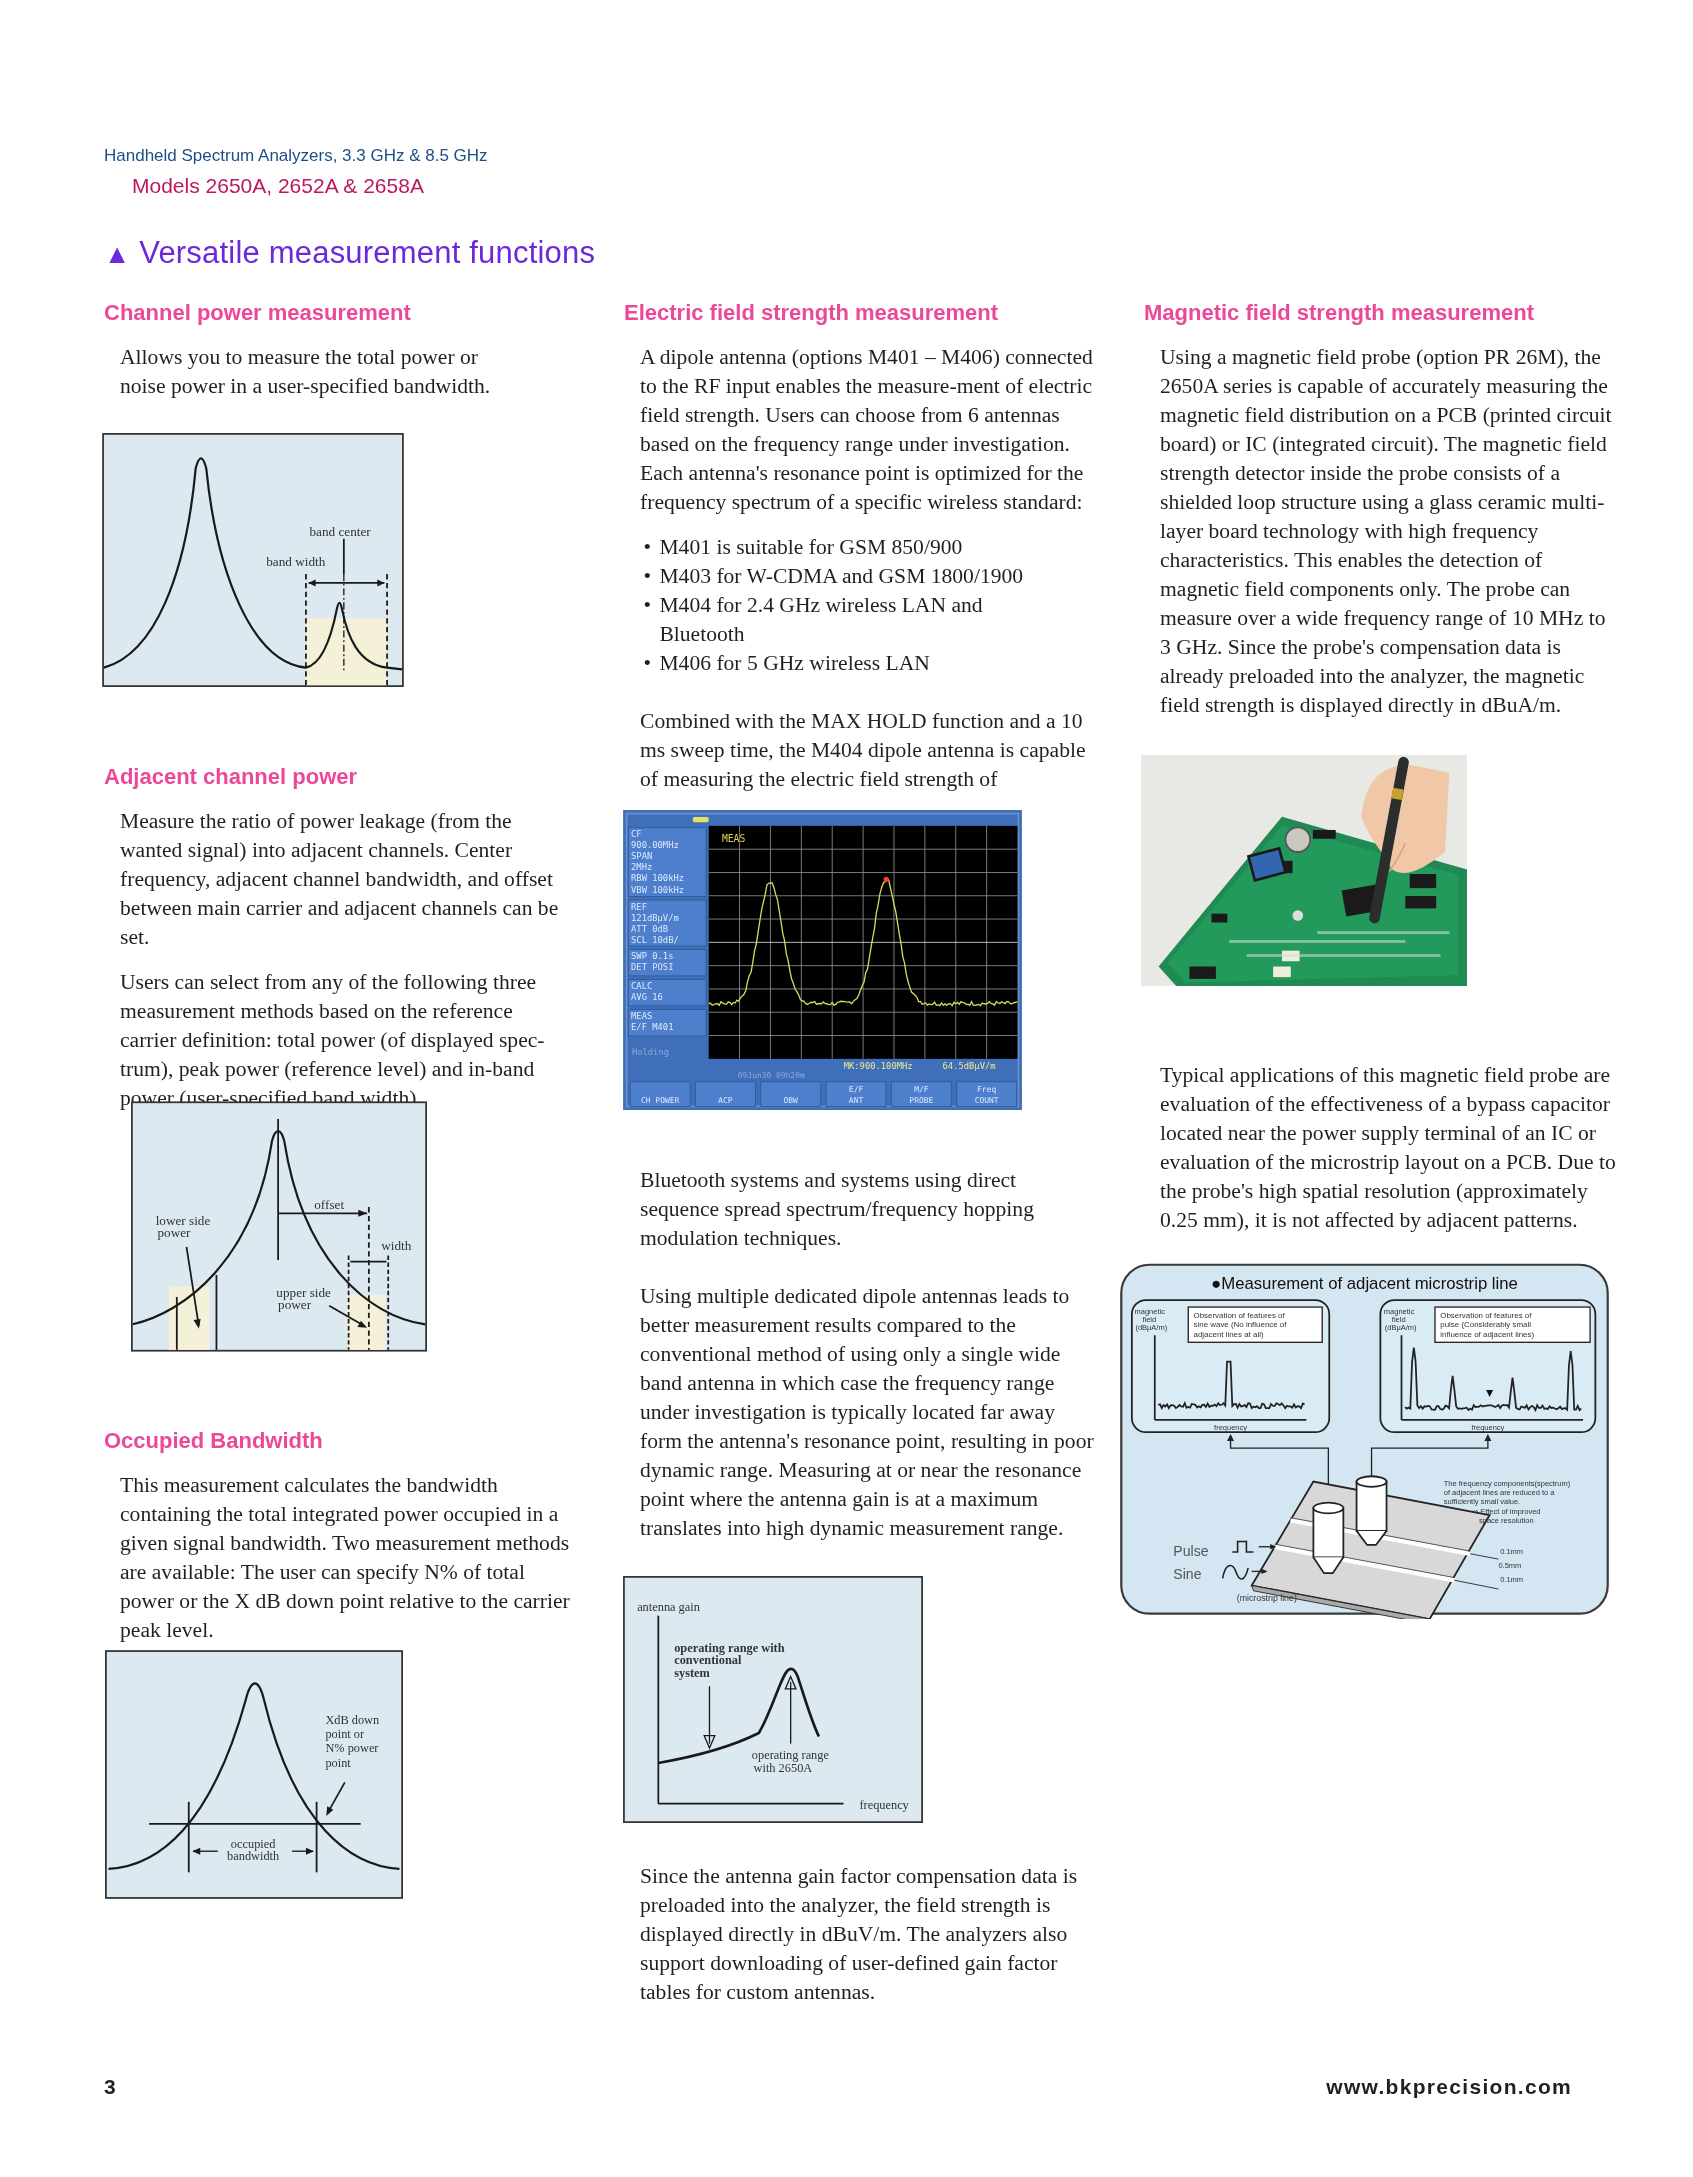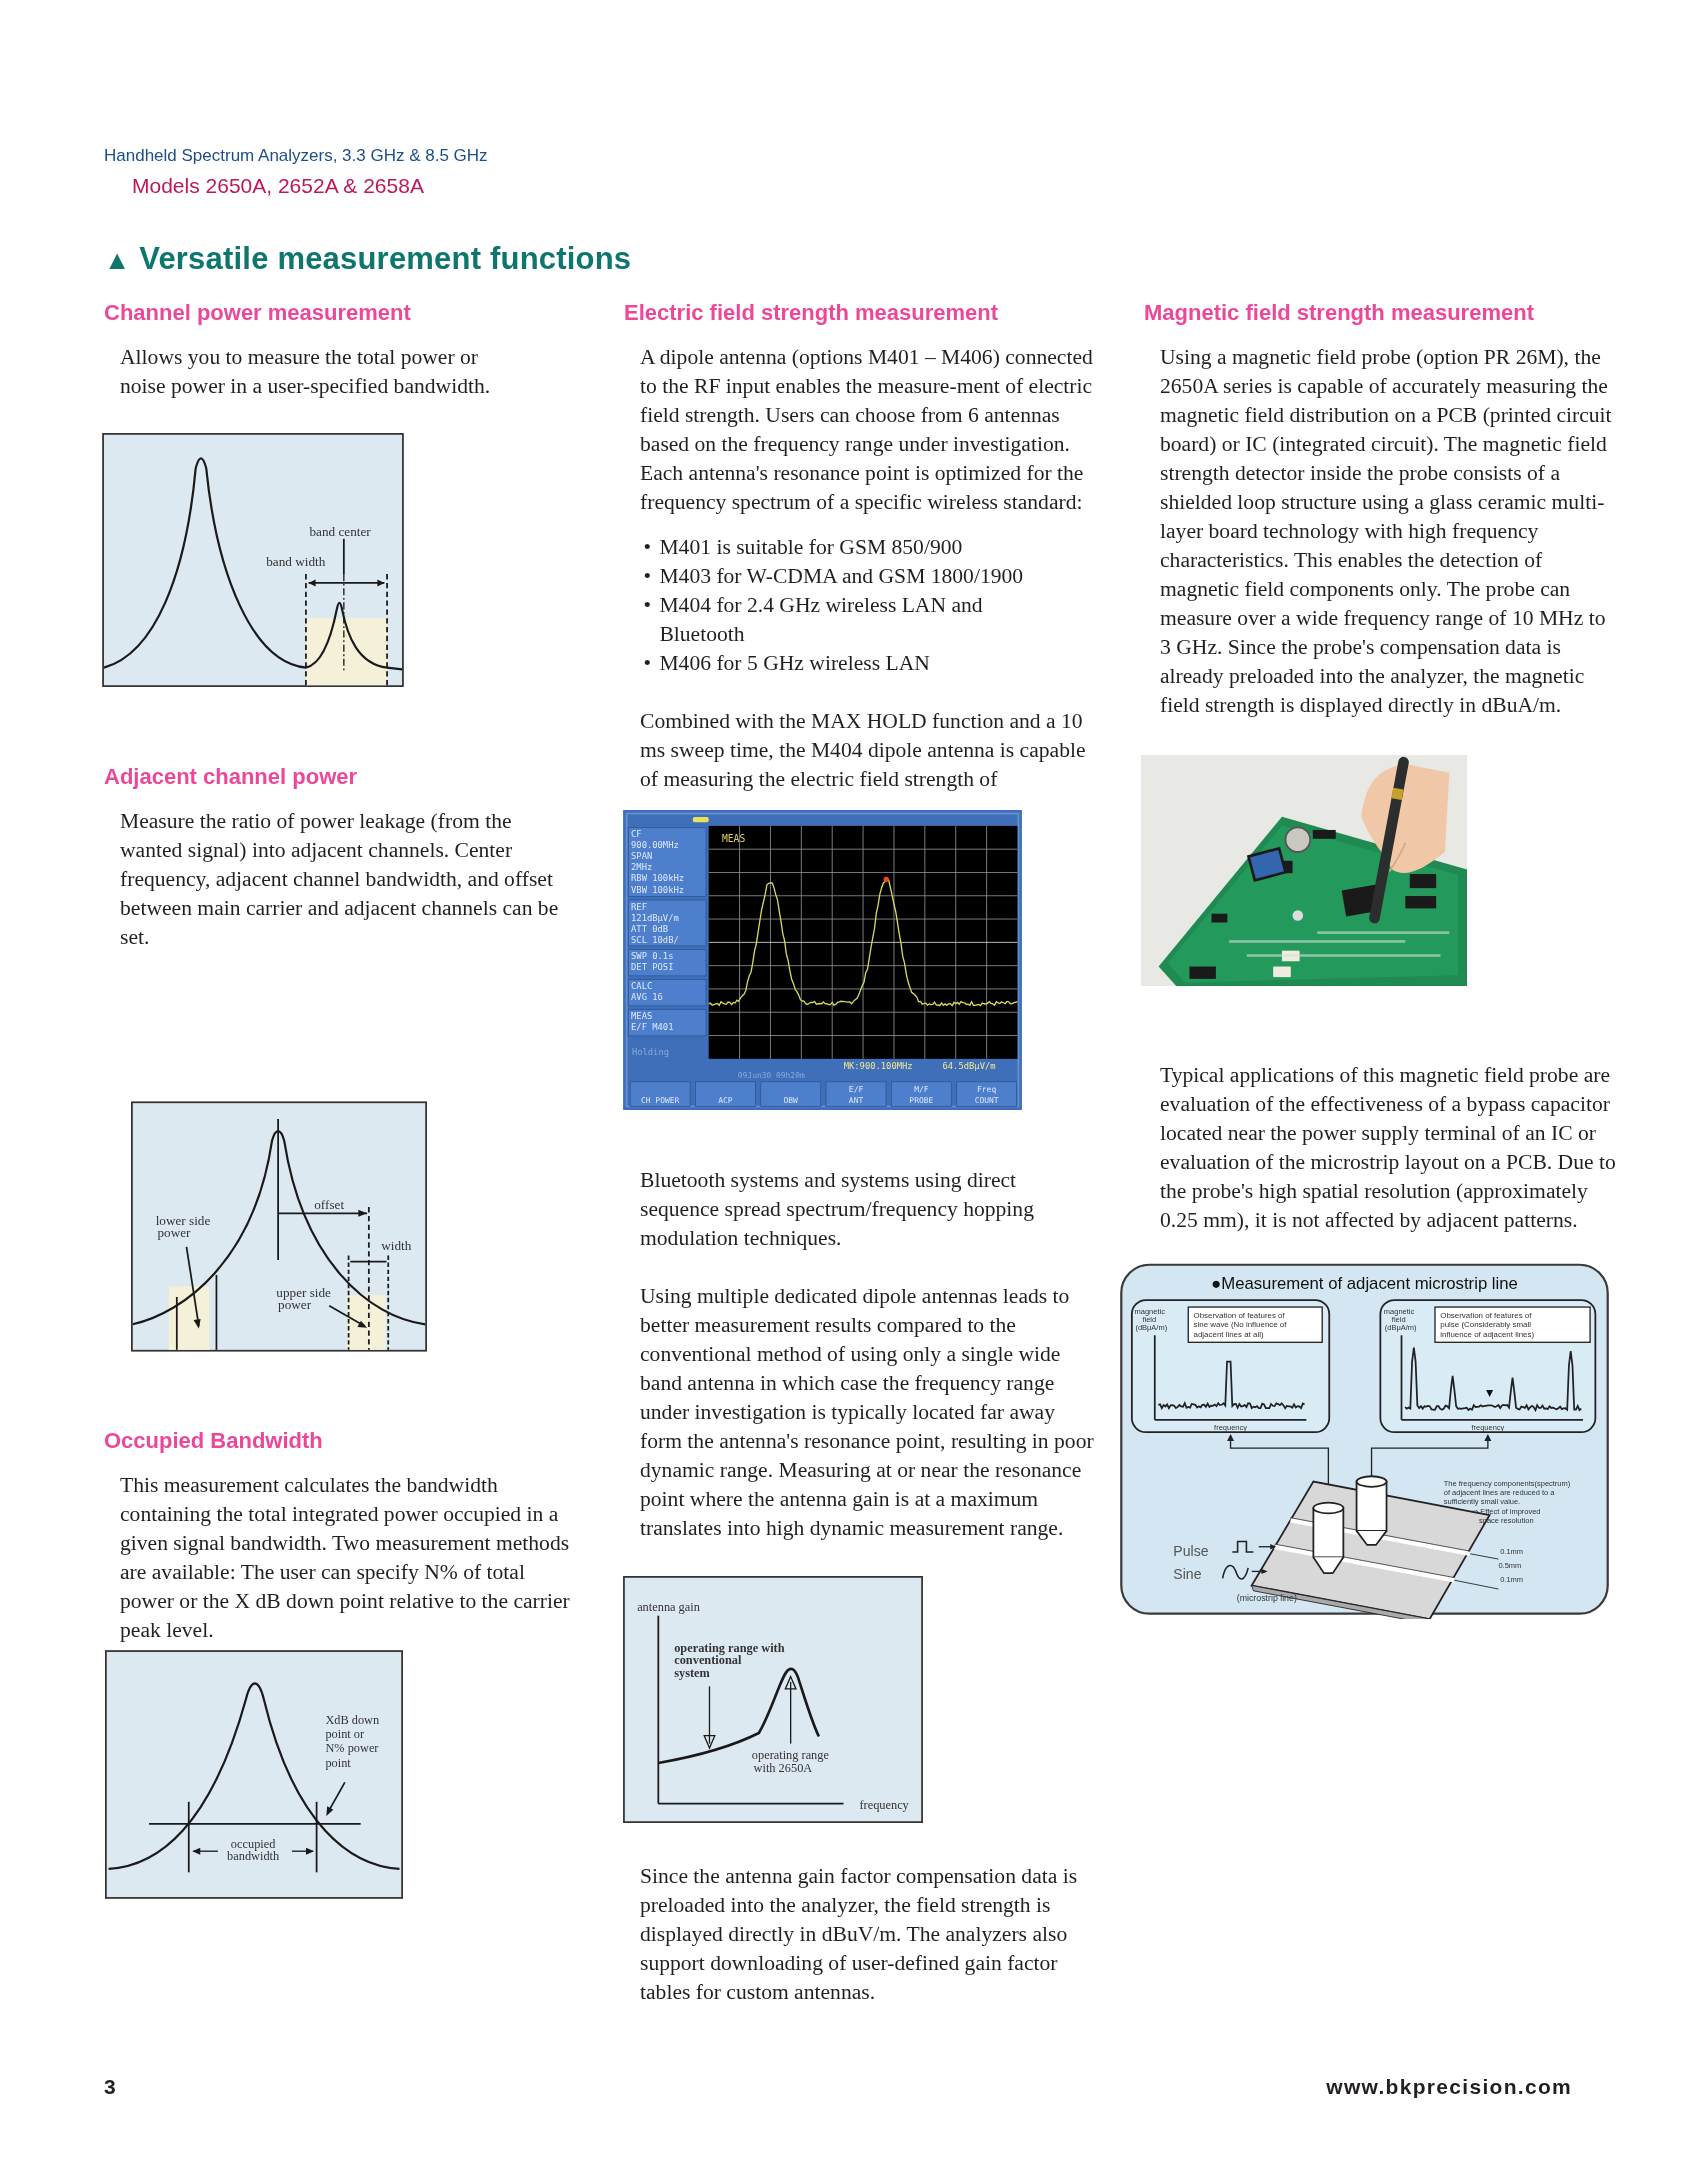--- a/index.html
+++ b/index.html
@@ -1,20 +1,20 @@
 <!DOCTYPE html>
 <html style="font-size:14px"><head>
 <meta charset="utf-8">
 <style>
   html, body { margin: 0; padding: 0; background: #ffffff; }
   body { width: 1694px; height: 2177px; position: relative; overflow: hidden; color: #231f20; }
   .sans { font-family: "Liberation Sans", "DejaVu Sans", sans-serif; }
   #header-line1 { position: absolute; left: 104px; top: 146px; font-size: 17px; color: #1c4f8a; }
   #header-line2 { position: absolute; left: 104px; top: 174px; font-size: 21px; color: #be185d; margin-left: 28px; }
-  #section-title { position: absolute; left: 104px; top: 241px; font-size: 31px; font-weight: bold; color: #0f766e; letter-spacing: 0.2px; }
+  #section-title { position: absolute; left: 104px; top: 235px; font-size: 31px; font-weight: normal; color: #6d28d9; letter-spacing: 0.2px; }
   #section-title .tri { font-size: 26.5px; margin-right: 8.8px; }
   .col { position: absolute; width: 476px; }
   #col1 { left: 104px; top: 298px; }
   #col2 { left: 624px; top: 298px; }
   #col3 { left: 1144px; top: 298px; }
   .h3 { font-family: "Liberation Sans", "DejaVu Sans", sans-serif; font-weight: bold; font-size: 22px; line-height: 29px; color: #ec4899; }
   .p { font-family: "Liberation Serif", "DejaVu Serif", serif; font-size: 21.6px; line-height: 29px; color: #231f20; margin: 16px; }
   ul.bul { margin: 0; padding: 0 0 0 19.4px; list-style: none; }
   ul.bul li { position: relative; padding-left: 16px; }
   ul.bul li::before { content: "•"; position: absolute; left: 0; }
@@ -51,20 +51,21 @@
     <line x1="234" y1="170" x2="320" y2="170" stroke="#1a1a1a" stroke-width="2"></line>
     <path d="M234,170 l8,-4 v8 z M320,170 l-8,-4 v8 z" fill="#1a1a1a"></path>
     <text class="lbl" x="235" y="117" font-size="15">band center</text>
     <text class="lbl" x="186" y="151" font-size="15">band width</text>
   </svg>
 </div>
 
 <div class="col" style="left:104px; top:762px;">
   <div class="h3">Adjacent channel power</div>
   <p class="p" style="width:450px">Measure the ratio of power leakage (from the wanted signal) into adjacent channels. Center frequency, adjacent channel bandwidth, and offset between main carrier and adjacent channels can be set.</p>
+  <p class="p" style="width:450px">Users can select from any of the following three measurement methods based on the reference carrier definition: total power (of displayed spec-trum), peak power (reference level) and in-band power (user-specified band width).</p>
 </div>
 
 <div class="fig" style="left:103px; top:1101px;margin-left:28px;">
   <svg width="296" height="251" viewBox="0 0 336 284">
     <rect x="1" y="1" width="334" height="282" fill="#dde9f1" stroke="#333" stroke-width="2"></rect>
     <rect x="43" y="210" width="46" height="72" fill="#f5f1d8"></rect>
     <rect x="245" y="220" width="44" height="62" fill="#f5f1d8"></rect>
     <path d="M2,253 C60,240 140,180 160,45 C164,30 170,30 174,45 C195,180 270,245 334,253" fill="none" stroke="#1a1a1a" stroke-width="2.5"></path>
     <line x1="167" y1="20" x2="167" y2="180" stroke="#1a1a1a" stroke-width="2"></line>
     <line x1="167" y1="127" x2="268" y2="127" stroke="#1a1a1a" stroke-width="2"></line>

